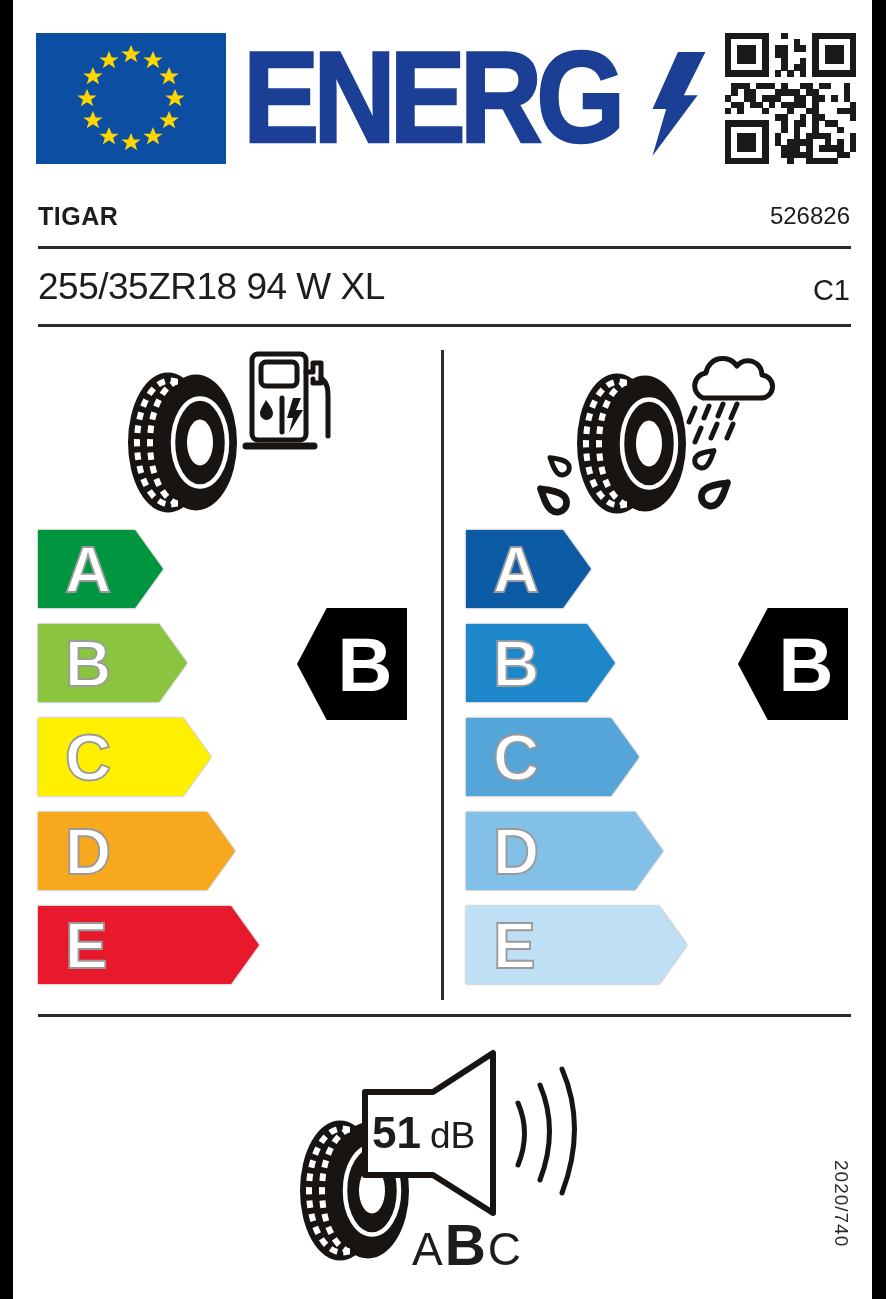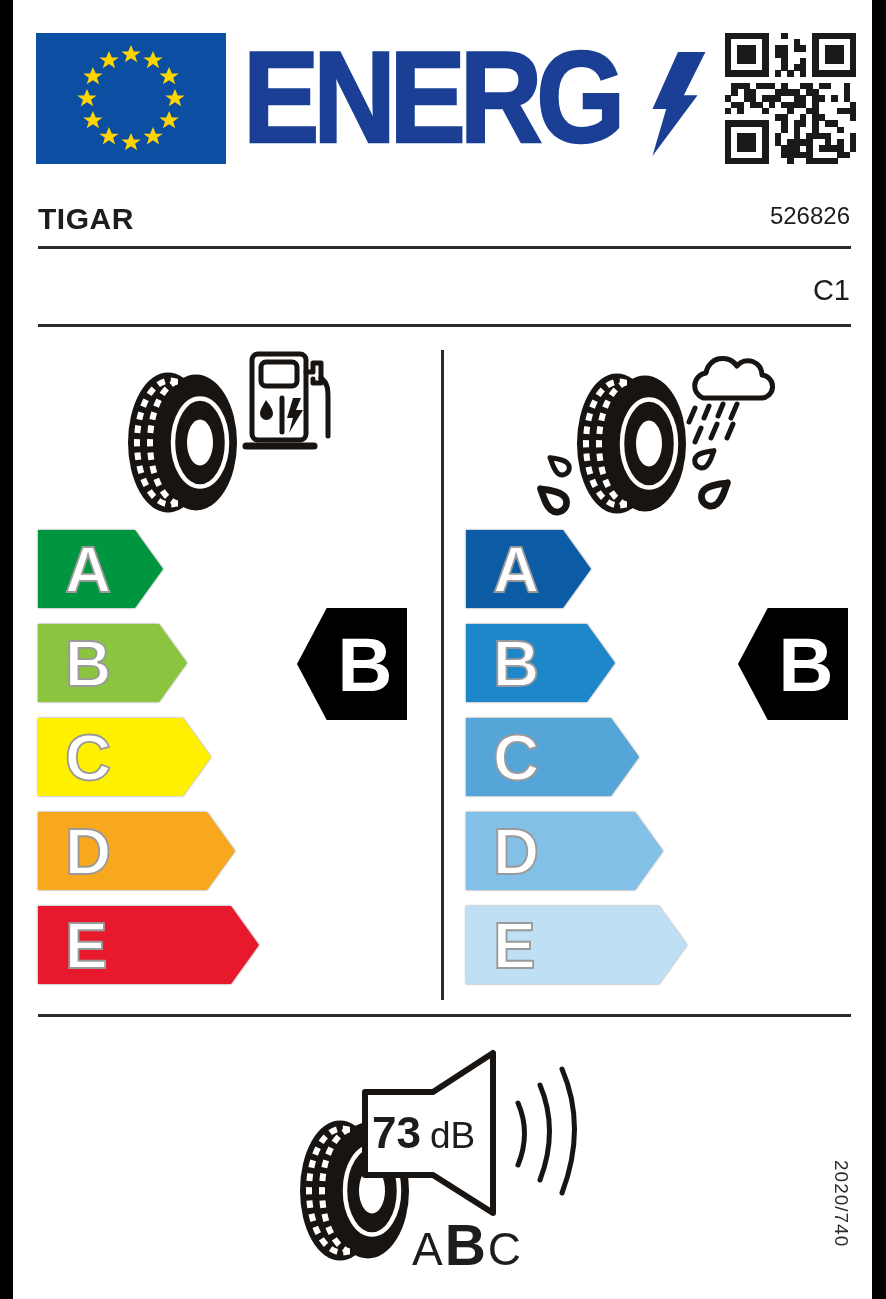--- a/index.html
+++ b/index.html
@@ -8,21 +8,21 @@
   .edge{position:absolute;top:0;bottom:0;width:13px;background:#000}
   .edge.left{left:0}
   .edge.right{right:0;width:14px}
 
   .flag{position:absolute;left:36px;top:33px;width:190px;height:131px}
   .energ{position:absolute;left:243px;top:32px;font-size:130px;font-weight:bold;line-height:1;
          letter-spacing:-7px;transform:scaleX(.88);transform-origin:0 0;-webkit-text-stroke:2.5px currentColor}
   .bolt{position:absolute;left:646px;top:52px;width:60px;height:104px}
   .qr{position:absolute;left:722px;top:33px;width:137px;height:131px}
 
-  .brand{position:absolute;left:38px;top:202px;font-size:30px;font-weight:bold;letter-spacing:.5px}
+  .brand{position:absolute;left:38px;top:202px;font-size:25px;font-weight:bold;letter-spacing:.5px}
   .model{position:absolute;right:36px;top:202px;font-size:24px}
   .rule{position:absolute;left:38px;width:813px;height:3px;background:#2b2b28}
   .rule1{top:246px}.rule2{top:324px}.rule3{top:1014px}
   .size{position:absolute;left:38px;top:266px;font-size:37px;letter-spacing:-.5px}
   .tclass{position:absolute;right:36px;top:274px;font-size:29px}
 
   .vdivider{position:absolute;left:441px;top:350px;width:3px;height:650px;background:#2b2b28}
   .icon-fuel{position:absolute;left:112px;top:346px;width:220px;height:172px}
   .icon-wet{position:absolute;left:528px;top:344px;width:290px;height:176px}
 
@@ -319,20 +319,21 @@
       <rect x="13" y="20" width="1.04" height="1.04" fill="#1a1a1a"></rect>
       <rect x="14" y="20" width="1.04" height="1.04" fill="#1a1a1a"></rect>
       <rect x="15" y="20" width="1.04" height="1.04" fill="#1a1a1a"></rect>
       <rect x="16" y="20" width="1.04" height="1.04" fill="#1a1a1a"></rect>
       <rect x="17" y="20" width="1.04" height="1.04" fill="#1a1a1a"></rect>
     </svg>
 
   <div class="brand">TIGAR</div>
   <div class="model">526826</div>
   <div class="rule rule1"></div>
+  <div class="size">255/35ZR18 94 W XL</div>
   <div class="tclass">C1</div>
   <div class="rule rule2"></div>
 
   <div class="vdivider"></div>
 
   <svg class="icon-fuel" viewBox="0 0 220 172">
     <use href="#tire" x="14" y="24" width="112" height="145"></use>
     <g transform="translate(134,2)" fill="none" stroke="#181411" stroke-width="5" stroke-linecap="round" stroke-linejoin="round">
       <rect x="6" y="6" width="54" height="86" rx="6"></rect>
       <rect x="15" y="14" width="36" height="24" rx="5"></rect>
@@ -414,21 +415,21 @@
   <svg class="noise-svg" viewBox="0 0 310 225">
     <use href="#tire" x="8" y="73" width="112" height="145"></use>
     <polygon points="75,47 143,47 203,8 203,168 143,130 75,130" fill="#fff" stroke="#181411" stroke-width="6" stroke-linejoin="round"></polygon>
     <g fill="none" stroke="#181411" stroke-width="5" stroke-linecap="round">
       <path d="M228,58 q13,30 0,62"></path>
       <path d="M250,40 q19,45 0,95"></path>
       <path d="M272,24 q25,58 0,124"></path>
     </g>
   </svg>
   <div class="db">
-    <span class="db-num">73</span>
+    <span class="db-num">51</span>
     <span class="db-unit">dB</span>
   </div>
   <div class="abc">
     <span>A</span>
     <span class="b">B</span>
     <span>C</span>
   </div>
 
   <div class="reg">2020/740</div>
 </div>

